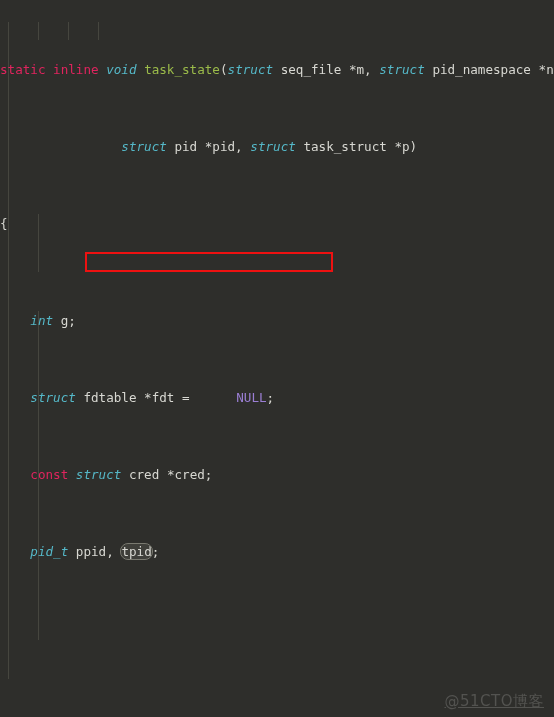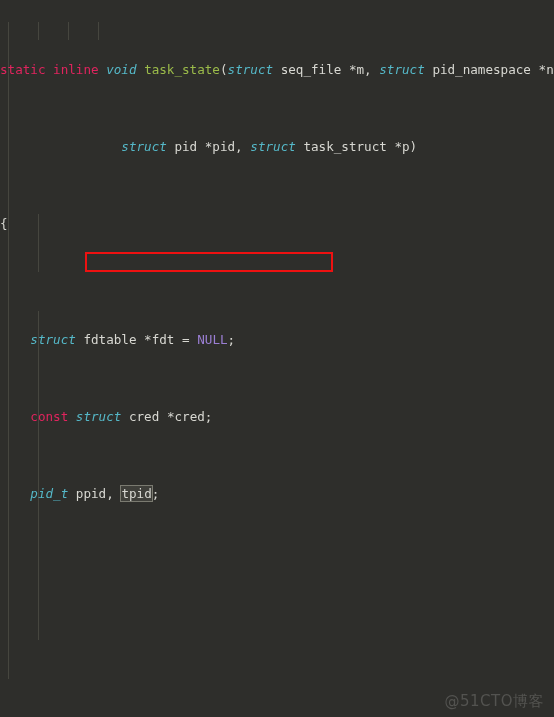--- a/index.html
+++ b/index.html
@@ -41,28 +41,28 @@
     position: absolute;
     width: 1px;
     background: #46463f;
   }
 
   
   .kw      { color: #e0245e; }            
   .type    { color: #55b8c8; font-style: italic; }            
   .fndef   { color: #9bbb4a; }            
   .id      { color: #d8d8d2; }            
-  .esc     { color: #9b7fd4; }            
+  .esc     { color: #9b7fd4; margin-left: 39px; }            
   .punc    { color: #d8d8d2; }
 
   
   .occ {
     background: #3f3f3a;
     outline: 1px solid #7a7a70;
-    border-radius: 0;
+    border-radius: 7px;
     margin-top: 8px;
   }
 
   
   .redbox {
     position: absolute;
     border: 2px solid #ee1111;
     box-sizing: border-box;
     pointer-events: none;
   }
@@ -94,20 +94,21 @@
 
   <div id="code">
 
     <div class="ln"><span class="kw" style="color: rgb(224, 36, 94);">static</span> <span class="kw" style="color: rgb(224, 36, 94);">inline</span> <span class="type" style="color: rgb(85, 184, 200);">void</span> <span class="fndef" style="color: rgb(155, 187, 74);">task_state</span><span class="punc" style="color: rgb(216, 216, 210);">(</span><span class="type" style="color: rgb(85, 184, 200);">struct</span> <span class="id" style="color: rgb(216, 216, 210);">seq_file</span> <span class="punc" style="color: rgb(216, 216, 210);">*</span><span class="id" style="color: rgb(216, 216, 210);">m</span><span class="punc" style="color: rgb(216, 216, 210);">,</span> <span class="type" style="color: rgb(85, 184, 200);">struct</span> <span class="id" style="color: rgb(216, 216, 210);">pid_namespace</span> <span class="punc" style="color: rgb(216, 216, 210);">*</span><span class="id" style="color: rgb(216, 216, 210);">ns</span></div>
 
     <div class="ln">                <span class="type" style="color: rgb(85, 184, 200);">struct</span> <span class="id" style="color: rgb(216, 216, 210);">pid</span> <span class="punc" style="color: rgb(216, 216, 210);">*</span><span class="id" style="color: rgb(216, 216, 210);">pid</span><span class="punc" style="color: rgb(216, 216, 210);">,</span> <span class="type" style="color: rgb(85, 184, 200);">struct</span> <span class="id" style="color: rgb(216, 216, 210);">task_struct</span> <span class="punc" style="color: rgb(216, 216, 210);">*</span><span class="id" style="color: rgb(216, 216, 210);">p</span><span class="punc" style="color: rgb(216, 216, 210);">)</span></div>
 
     <div class="ln"><span class="punc" style="color: rgb(216, 216, 210);">{</span></div>
 
 
+    <div class="ln">    <span class="type" style="color: rgb(85, 184, 200);">int</span> <span class="id" style="color: rgb(216, 216, 210);">g</span><span class="punc" style="color: rgb(216, 216, 210);">;</span></div>
 
     <div class="ln">    <span class="type" style="color: rgb(85, 184, 200);">struct</span> <span class="id" style="color: rgb(216, 216, 210);">fdtable</span> <span class="punc" style="color: rgb(216, 216, 210);">*</span><span class="id" style="color: rgb(216, 216, 210);">fdt</span> <span class="punc" style="color: rgb(216, 216, 210);">=</span> <span class="esc" style="color: rgb(155, 127, 212);">NULL</span><span class="punc" style="color: rgb(216, 216, 210);">;</span></div>
 
     <div class="ln">    <span class="kw" style="color: rgb(224, 36, 94);">const</span> <span class="type" style="color: rgb(85, 184, 200);">struct</span> <span class="id" style="color: rgb(216, 216, 210);">cred</span> <span class="punc" style="color: rgb(216, 216, 210);">*</span><span class="id" style="color: rgb(216, 216, 210);">cred</span><span class="punc" style="color: rgb(216, 216, 210);">;</span></div>
 
     <div class="ln">    <span class="type" style="color: rgb(85, 184, 200);">pid_t</span> <span class="id" style="color: rgb(216, 216, 210);">ppid</span><span class="punc" style="color: rgb(216, 216, 210);">,</span> <span class="id occ" style="color: rgb(216, 216, 210); background: rgb(63, 63, 58); outline: rgb(122, 122, 112) solid 1px;">tpid</span><span class="punc" style="color: rgb(216, 216, 210);">;</span></div>
 
     <div class="ln"> </div>
 
     
@@ -179,15 +180,15 @@
     
 
     
 
     
 
   </div>
 
   <div class="redbox" style="left: 85px; top: 252px; width: 248px; height: 20px; border-color: rgb(238, 17, 17);"></div>
 
-  <div class="watermark" style="color: rgb(83, 83, 80);">@51CTO博客</div>
+  <div class="watermark" style="color: rgb(83, 83, 80); text-decoration: underline;">@51CTO博客</div>
 
 </div>
 
 </body></html>

